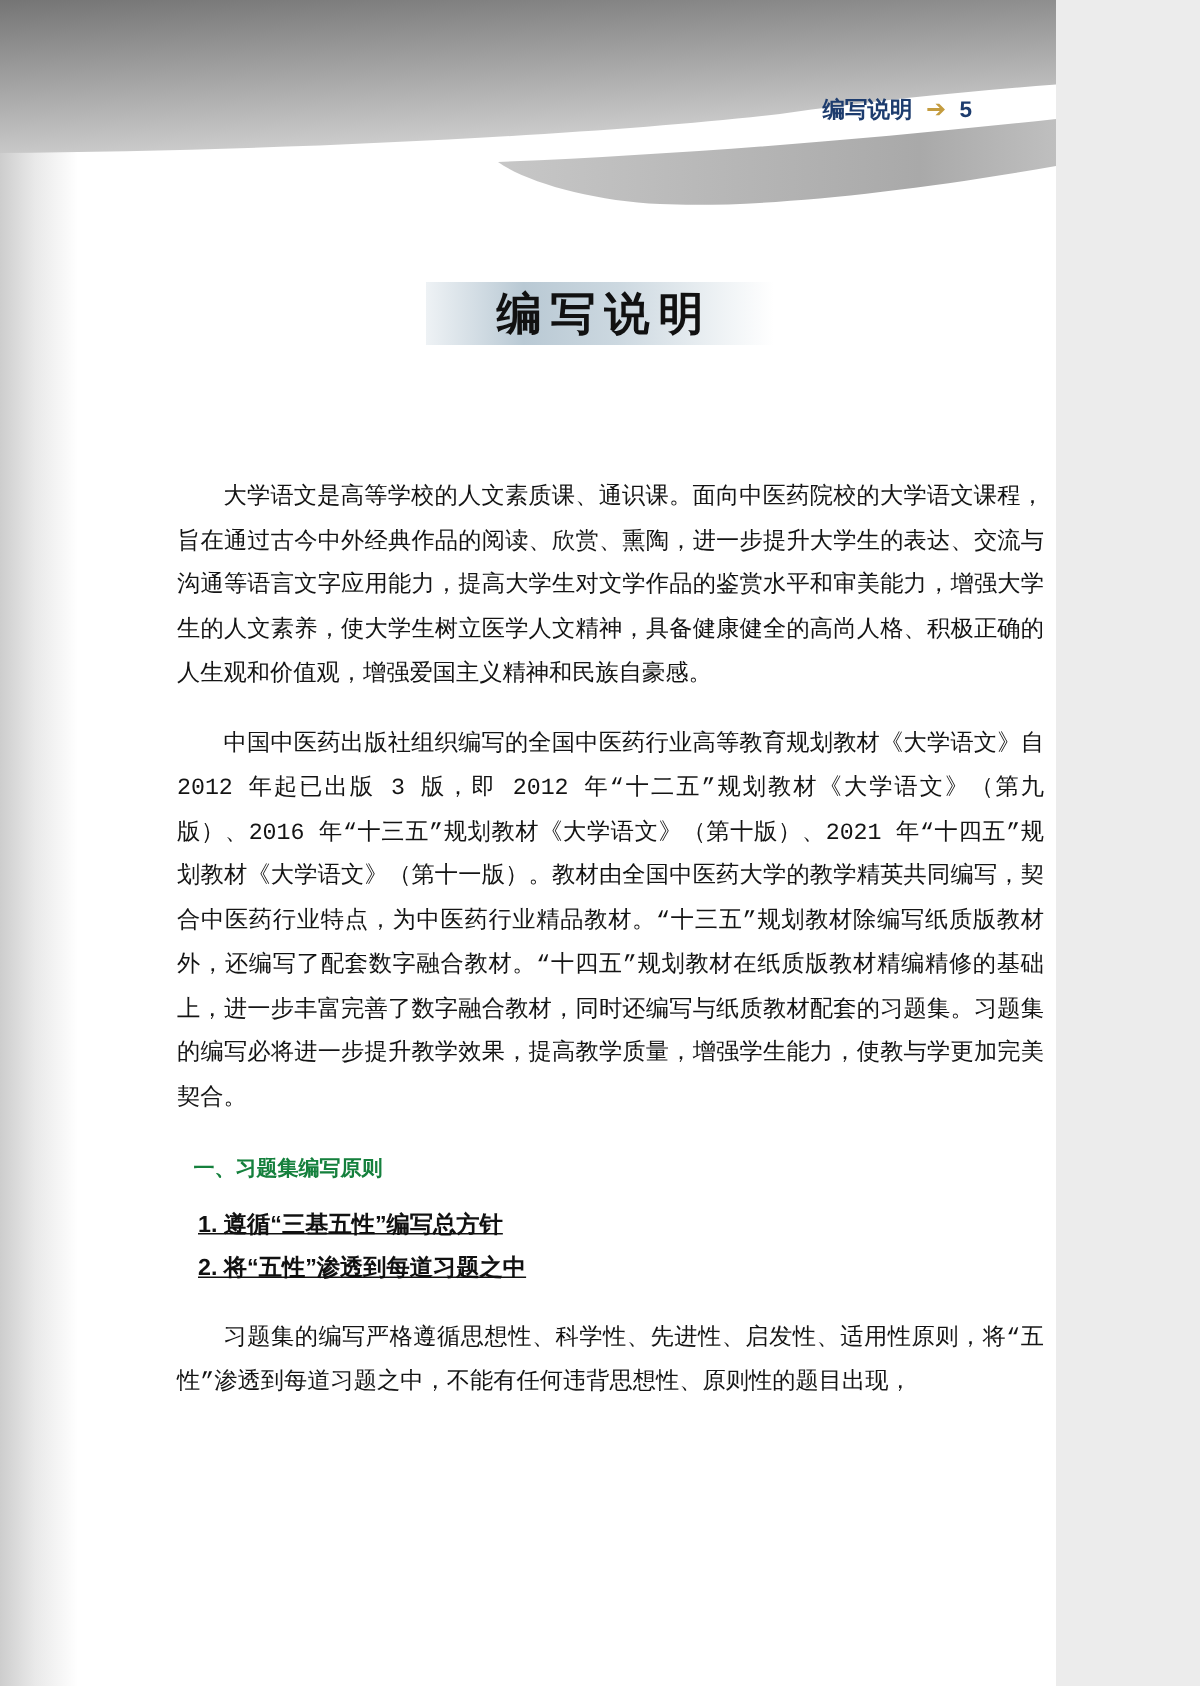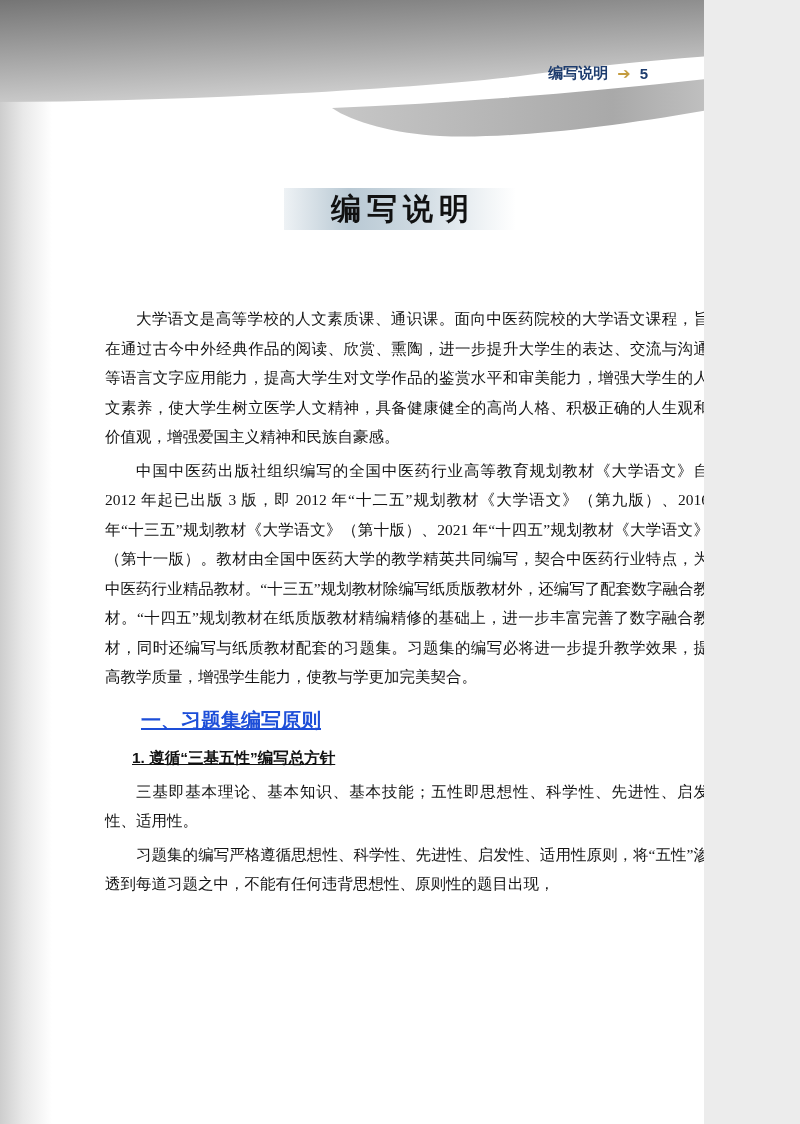--- a/index.html
+++ b/index.html
@@ -40,25 +40,25 @@
     font-family:"Liberation Sans","DejaVu Sans",sans-serif;
     font-weight:bold;font-size:30px;color:#111;
     letter-spacing:6px;text-indent:6px;white-space:nowrap;
   }
   
   .content{
     position:absolute;left:101px;top:300px;width:612px;z-index:3;
     font-size:15.5px;line-height:29.5px;color:#141414;
     text-align:justify;
   }
-  .content p{margin:4px;text-indent:2em;}
+  .content p{margin:17px;text-indent:2em;font-family:Liberation Mono, monospace;}
   .section-heading{
     margin:14px 0 8px 0;text-indent:2em;
     font-family:"Liberation Sans","DejaVu Sans",sans-serif;
-    font-weight:bold;font-size:20px;color:#1d4ed8;text-decoration:underline;
+    font-weight:bold;font-size:14px;color:#15803d;
   }
   .sub-heading{
     margin:0;text-indent:2em;font-weight:bold;
     font-family:"Liberation Sans","DejaVu Sans",sans-serif;
     font-size:15.5px;color:#111;text-decoration:underline;
   }
 </style>
 </head>
 <body>
 
@@ -91,17 +91,17 @@
 
   <div class="title-band">
     <div class="chapter-title">编写说明</div>
   </div>
 
   <div class="content">
     <p>大学语文是高等学校的人文素质课、通识课。面向中医药院校的大学语文课程，旨在通过古今中外经典作品的阅读、欣赏、熏陶，进一步提升大学生的表达、交流与沟通等语言文字应用能力，提高大学生对文学作品的鉴赏水平和审美能力，增强大学生的人文素养，使大学生树立医学人文精神，具备健康健全的高尚人格、积极正确的人生观和价值观，增强爱国主义精神和民族自豪感。</p>
     <p>中国中医药出版社组织编写的全国中医药行业高等教育规划教材《大学语文》自 2012 年起已出版 3 版，即 2012 年“十二五”规划教材《大学语文》（第九版）、2016 年“十三五”规划教材《大学语文》（第十版）、2021 年“十四五”规划教材《大学语文》（第十一版）。教材由全国中医药大学的教学精英共同编写，契合中医药行业特点，为中医药行业精品教材。“十三五”规划教材除编写纸质版教材外，还编写了配套数字融合教材。“十四五”规划教材在纸质版教材精编精修的基础上，进一步丰富完善了数字融合教材，同时还编写与纸质教材配套的习题集。习题集的编写必将进一步提升教学效果，提高教学质量，增强学生能力，使教与学更加完美契合。</p>
     <div class="section-heading">一、习题集编写原则</div>
     <div class="sub-heading">1. 遵循“三基五性”编写总方针</div>
-    <p>三基即基本理论、基本知识、基本技能；五性即思想性、科学性、先进性、启发性、适用性。</p>
+    <div class="sub-heading">2. 将“五性”渗透到每道习题之中</div>
     <p>习题集的编写严格遵循思想性、科学性、先进性、启发性、适用性原则，将“五性”渗透到每道习题之中，不能有任何违背思想性、原则性的题目出现，</p>
   </div>
 
 </div>
 
 </body></html>

